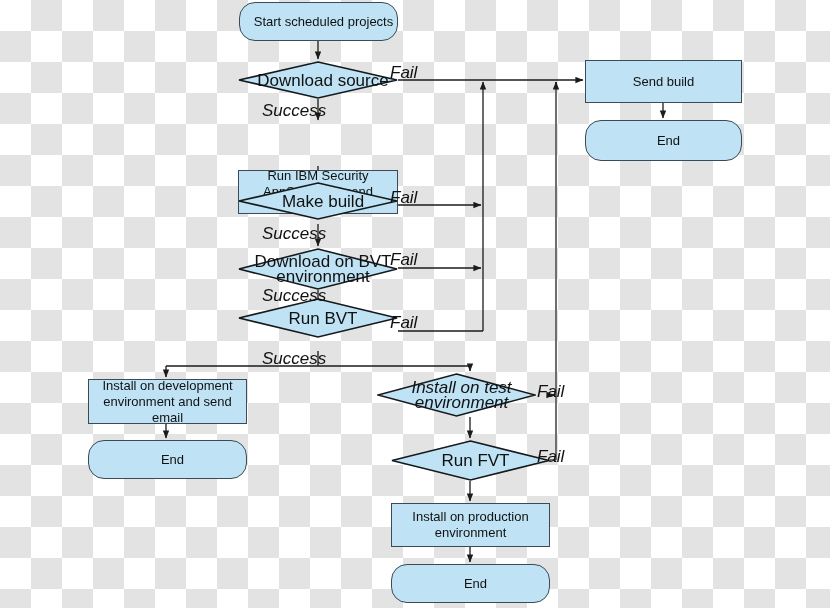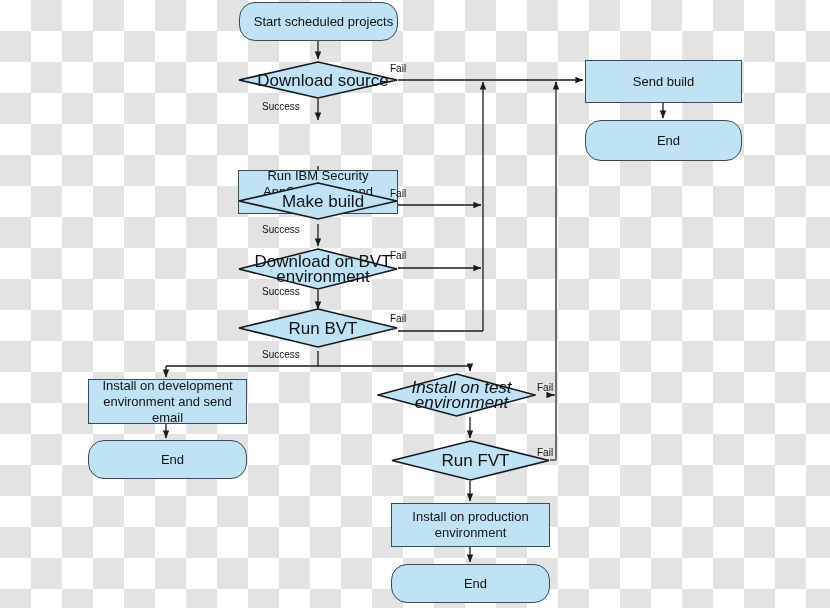--- a/index.html
+++ b/index.html
@@ -42,23 +42,24 @@
     line-height:16px;
   }
   .diamond{
     display:flex;align-items:center;justify-content:center;
     text-align:center;color:#111111;font-size:17px;line-height:15px;
   }
   .diamond .dtext{position:relative;z-index:2;}
   .diamond svg{position:absolute;left:0;top:0;}
   .elabel{
     position:absolute;
-    font-size:10px;
+    font-size:17px;
     color:#111111;
     white-space:nowrap;
+    font-style:italic;
   }
 </style>
 </head>
 <body>
 
 <div id="stage">
 
   <svg id="wires" viewBox="0 0 830 608">
     <defs>
       <marker id="ah" markerWidth="9" markerHeight="9" refX="7.6" refY="3.2" orient="auto" markerUnits="userSpaceOnUse">
@@ -139,21 +140,21 @@
     <span class="dtext">Make build</span>
   </div>
 
   <div class="node diamond" style="left:238px;top:248px;width:160px;height:42px;">
     <svg width="160" height="42">
       <polygon points="80,1 159,21 80,41 1,21" fill="#bfe3f5" stroke="#15191c" stroke-width="1.6"></polygon>
     </svg>
     <span class="dtext">Download on BVT environment</span>
   </div>
 
-  <div class="node diamond" style="left:238px;top:308px;width:160px;height:40px;">
+  <div class="node diamond" style="left:238px;top:298px;width:160px;height:40px;">
     <svg width="160" height="40">
       <polygon points="80,1 159,20 80,39 1,20" fill="#bfe3f5" stroke="#15191c" stroke-width="1.6"></polygon>
     </svg>
     <span class="dtext">Run BVT</span>
   </div>
 
   <div class="node proc" style="left:88px;top:379px;width:159px;height:45px;">
     <span>Install on development environment and send email</span>
   </div>
 

